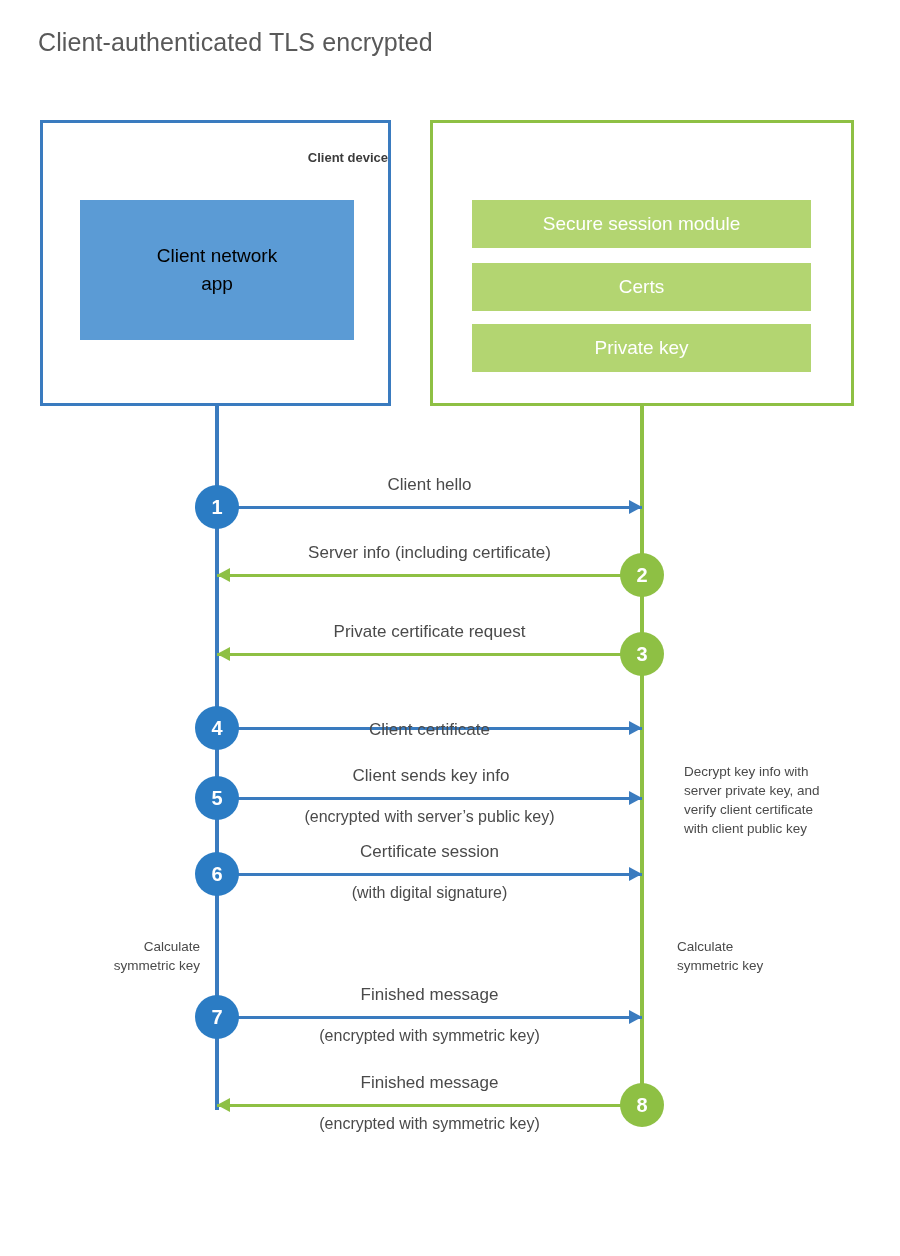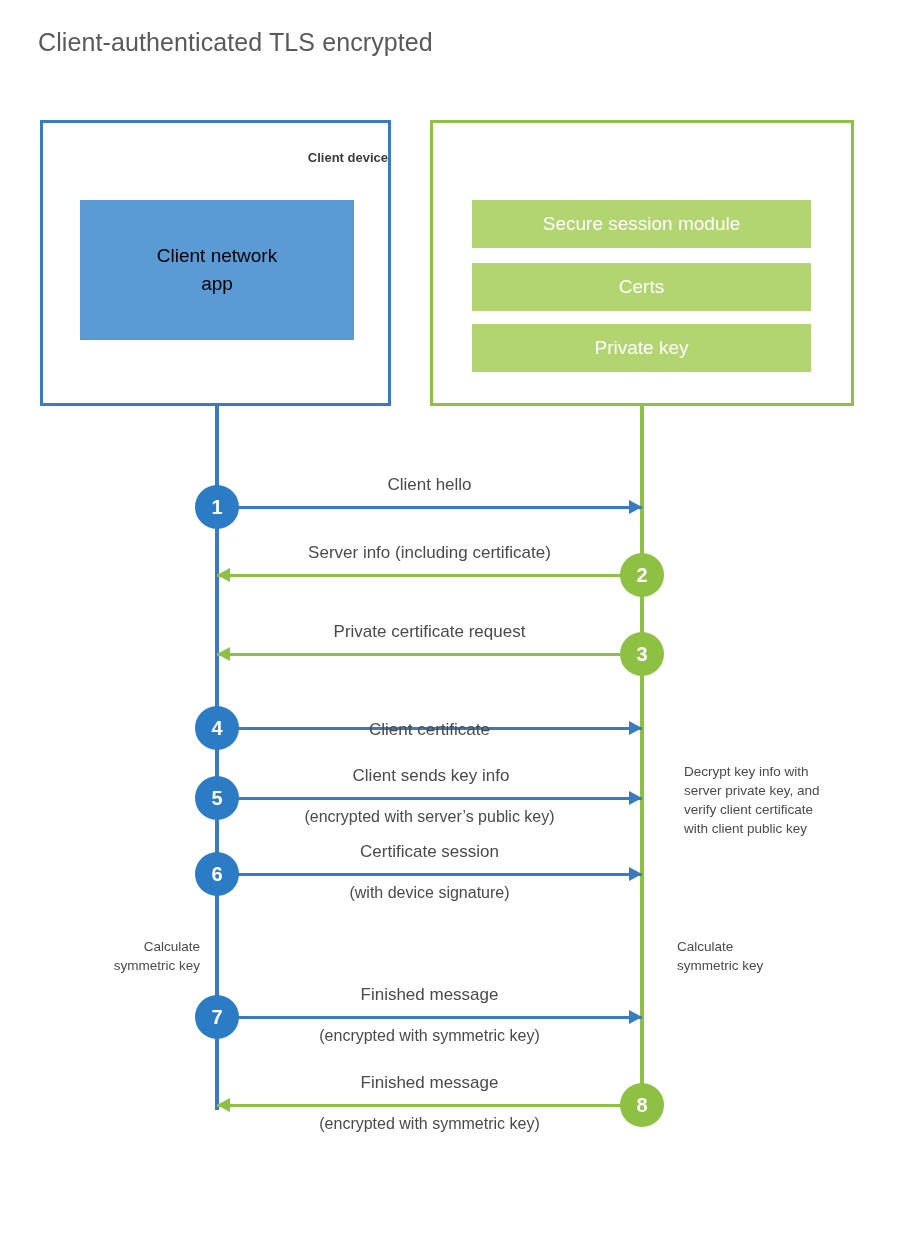--- a/index.html
+++ b/index.html
@@ -224,21 +224,21 @@
       <div class="msg-line blue" style="left: 217px; width: 425px;"></div>
       <div class="arrowhead right blue" style="left: 629px;"></div>
       <div class="msg-label" style="left: 431px;">Client sends key info</div>
       <div class="msg-sublabel" style="left: 429.5px;">(encrypted with server’s public key)</div>
       <div class="step-circle blue" style="left: 217px; top: 0px;">5</div>
     </div>
     <div class="msg" style="top: 874px;">
       <div class="msg-line blue" style="left: 217px; width: 425px;"></div>
       <div class="arrowhead right blue" style="left: 629px;"></div>
       <div class="msg-label" style="left: 429.5px;">Certificate session</div>
-      <div class="msg-sublabel" style="left: 429.5px;">(with device signature)</div>
+      <div class="msg-sublabel" style="left: 429.5px;">(with digital signature)</div>
       <div class="step-circle blue" style="left: 217px; top: 0px;">6</div>
     </div>
     <div class="msg" style="top: 1017px;">
       <div class="msg-line blue" style="left: 217px; width: 425px;"></div>
       <div class="arrowhead right blue" style="left: 629px;"></div>
       <div class="msg-label" style="left: 429.5px;">Finished message</div>
       <div class="msg-sublabel" style="left: 429.5px;">(encrypted with symmetric key)</div>
       <div class="step-circle blue" style="left: 217px; top: 0px;">7</div>
     </div>
     <div class="msg" style="top: 1105px;">

